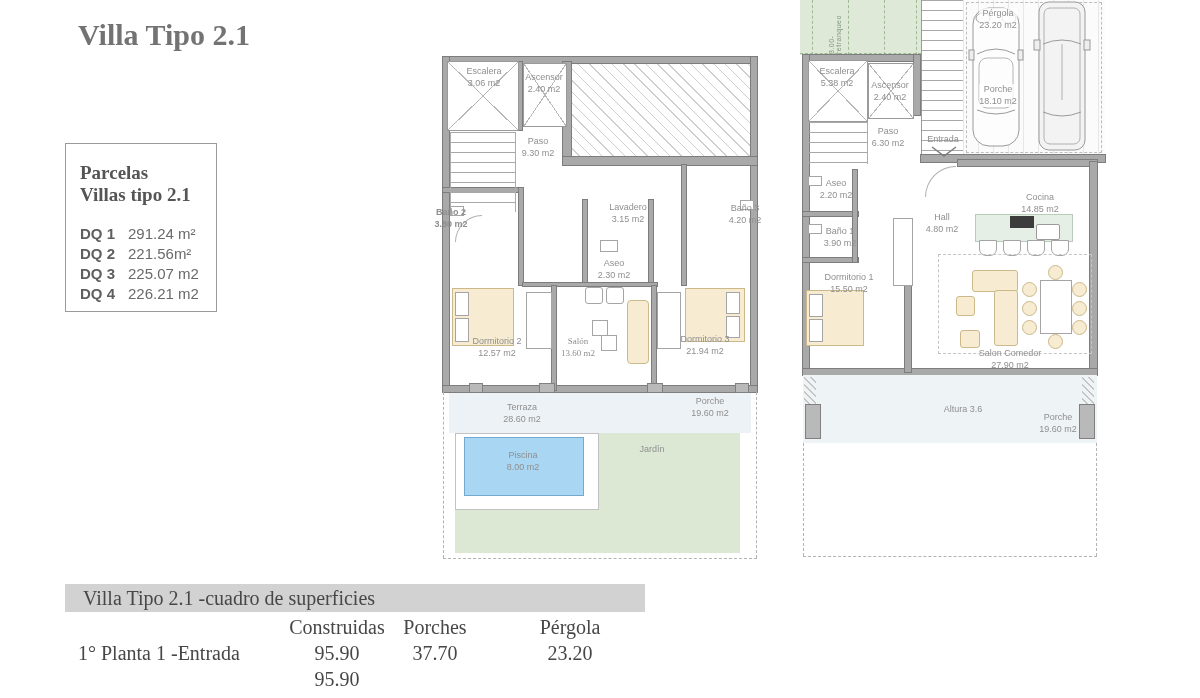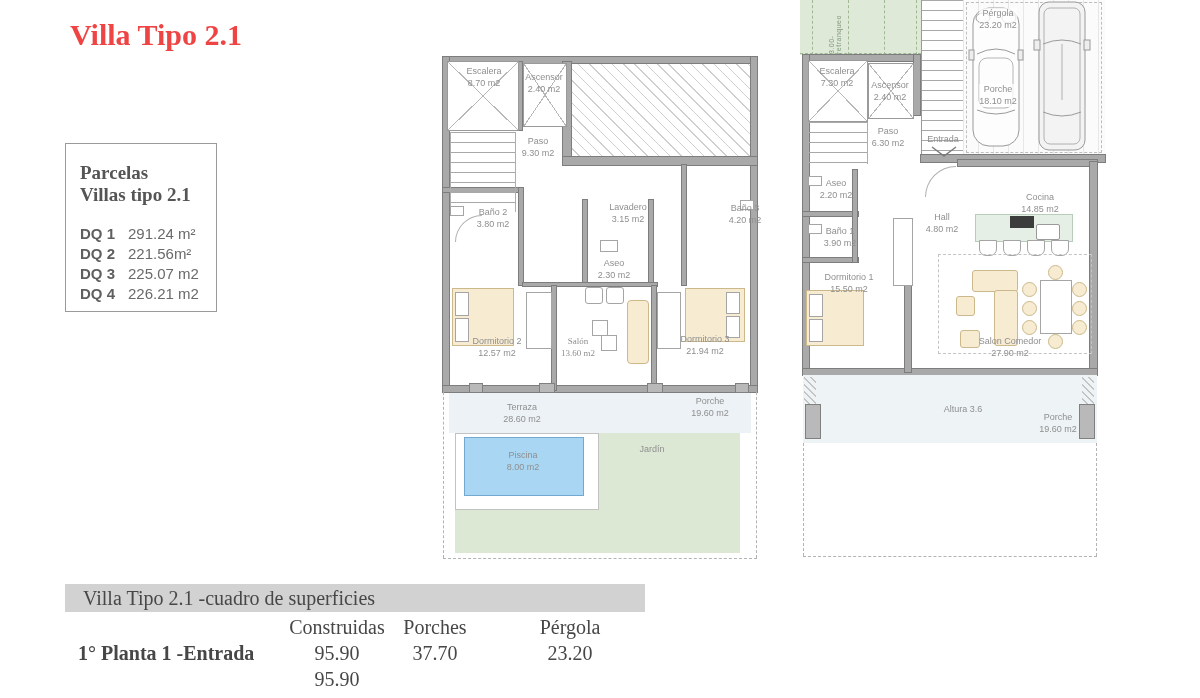--- a/index.html
+++ b/index.html
@@ -1,20 +1,20 @@
 <!DOCTYPE html>
 <html><head>
 <meta charset="utf-8">
 <style>
   html,body{margin:0;padding:0;background:#fff;}
   #screen{position:relative;width:1200px;height:698px;background:#fff;overflow:hidden;
           font-family:"Liberation Sans",sans-serif;}
   .abs{position:absolute;}
   
-  .title{position:absolute;left:70px;top:18px;font:bold 30px "Liberation Serif",serif;color:#ef4444;}
+  .title{position:absolute;left:78px;top:18px;font:bold 30px "Liberation Serif",serif;color:#737373;}
   .lbl{position:absolute;transform:translateX(-50%);text-align:center;
        font:9px/1.3 "Liberation Sans",sans-serif;color:#8f8f8f;white-space:nowrap;}
   .lbl .nm,.lbl .ar{display:block;}
   .vtxt{position:absolute;writing-mode:vertical-rl;transform:rotate(180deg);
         font:7px "Liberation Sans",sans-serif;color:#7f997a;letter-spacing:.5px;}
   
   .wall{position:absolute;background:#a9a9a9;outline:1px solid #7d7d7d;}
   .pillar{position:absolute;background:#b9b9b9;outline:1px solid #808080;}
   .xbox{position:absolute;border:1px solid #9a9a9a;background:
         linear-gradient(to top right,transparent calc(50% - .5px),#b7b7b7 calc(50% - .5px),#b7b7b7 calc(50% + .5px),transparent calc(50% + .5px)),
@@ -124,31 +124,31 @@
     <div class="furn-w" style="left:450px;top:206px;width:12px;height:8px;"></div>
     <div class="furn-w" style="left:740px;top:200px;width:12px;height:8px;"></div>
     <div class="furn-w" style="left:600px;top:240px;width:16px;height:10px;"></div>
 
     <div class="dashv" style="left:443px;top:392px;height:166px;"></div>
     <div class="dashv" style="left:756px;top:392px;height:166px;"></div>
     <div class="dashh" style="left:443px;top:558px;width:314px;"></div>
 
     <div class="lbl" style="left:484px;top:66px;">
         <span class="nm">Escalera</span>
-        <span class="ar">8.70 m2</span>
+        <span class="ar">3.06 m2</span>
       </div>
     <div class="lbl" style="left:544px;top:72px;">
         <span class="nm">Ascensor</span>
         <span class="ar">2.40 m2</span>
       </div>
     <div class="lbl" style="left:538px;top:136px;">
         <span class="nm">Paso</span>
         <span class="ar">9.30 m2</span>
       </div>
-    <div class="lbl" style="left:493px;top:207px;">
+    <div class="lbl" style="left:451px;top:207px;font-weight:bold;">
         <span class="nm">Baño 2</span>
         <span class="ar">3.80 m2</span>
       </div>
     <div class="lbl" style="left:628px;top:202px;">
         <span class="nm">Lavadero</span>
         <span class="ar">3.15 m2</span>
       </div>
     <div class="lbl" style="left:717px;top:203px;margin-left:28px;">
         <span class="nm">Baño 3</span>
         <span class="ar">4.20 m2</span>
@@ -284,21 +284,21 @@
     <div class="lbl" style="left:998px;top:8px;background:rgba(255,255,255,.75);">
         <span class="nm">Pérgola</span>
         <span class="ar">23.20 m2</span>
       </div>
     <div class="lbl" style="left:998px;top:84px;background:rgba(255,255,255,.75);">
         <span class="nm">Porche</span>
         <span class="ar">18.10 m2</span>
       </div>
     <div class="lbl" style="left:837px;top:66px;">
         <span class="nm">Escalera</span>
-        <span class="ar">7.30 m2</span>
+        <span class="ar">5.38 m2</span>
       </div>
     <div class="lbl" style="left:890px;top:80px;">
         <span class="nm">Ascensor</span>
         <span class="ar">2.40 m2</span>
       </div>
     <div class="lbl" style="left:888px;top:126px;">
         <span class="nm">Paso</span>
         <span class="ar">6.30 m2</span>
       </div>
     <div class="lbl" style="left:943px;top:134px;">
@@ -317,42 +317,42 @@
         <span class="ar">4.80 m2</span>
       </div>
     <div class="lbl" style="left:1040px;top:192px;">
         <span class="nm">Cocina</span>
         <span class="ar">14.85 m2</span>
       </div>
     <div class="lbl" style="left:849px;top:272px;">
         <span class="nm">Dormitorio 1</span>
         <span class="ar">15.50 m2</span>
       </div>
-    <div class="lbl" style="left:1010px;top:336px;">
+    <div class="lbl" style="left:1010px;top:348px;">
         <span class="nm">Salon Comedor</span>
         <span class="ar">27.90 m2</span>
       </div>
     <div class="lbl" style="left:963px;top:404px;">
         <span class="nm">Altura 3.6</span>
       </div>
     <div class="lbl" style="left:1058px;top:412px;">
         <span class="nm">Porche</span>
         <span class="ar">19.60 m2</span>
       </div>
   </div>
 
   <div>
     <div class="stable-hd">
       <span>Villa Tipo 2.1 -cuadro de superficies</span>
     </div>
     <div class="scell scnum" style="left:337px;top:616px;">Construidas</div>
     <div class="scell scnum" style="left:435px;top:616px;">Porches</div>
     <div class="scell scnum" style="left:570px;top:616px;">Pérgola</div>
 
-    <div class="scell" style="left:78px;top:642px;font-weight:bold;">1° Planta 1 -Entrada</div>
+    <div class="scell" style="left:78px;top:642px;">1° Planta 1 -Entrada</div>
     <div class="scell scnum" style="left:337px;top:642px;">95.90</div>
     <div class="scell scnum" style="left:435px;top:642px;">37.70</div>
     <div class="scell scnum" style="left:570px;top:642px;">23.20</div>
 
     <div class="scell" style="left:78px;top:668px;margin-top:32px;">2° Planta 0 -Baja</div>
     <div class="scell scnum" style="left:337px;top:668px;">95.90</div>
     <div class="scell scnum" style="left:435px;top:695px;">19.60</div>
     <div class="scell scnum" style="left:570px;top:668px;"></div>
   </div>
 

